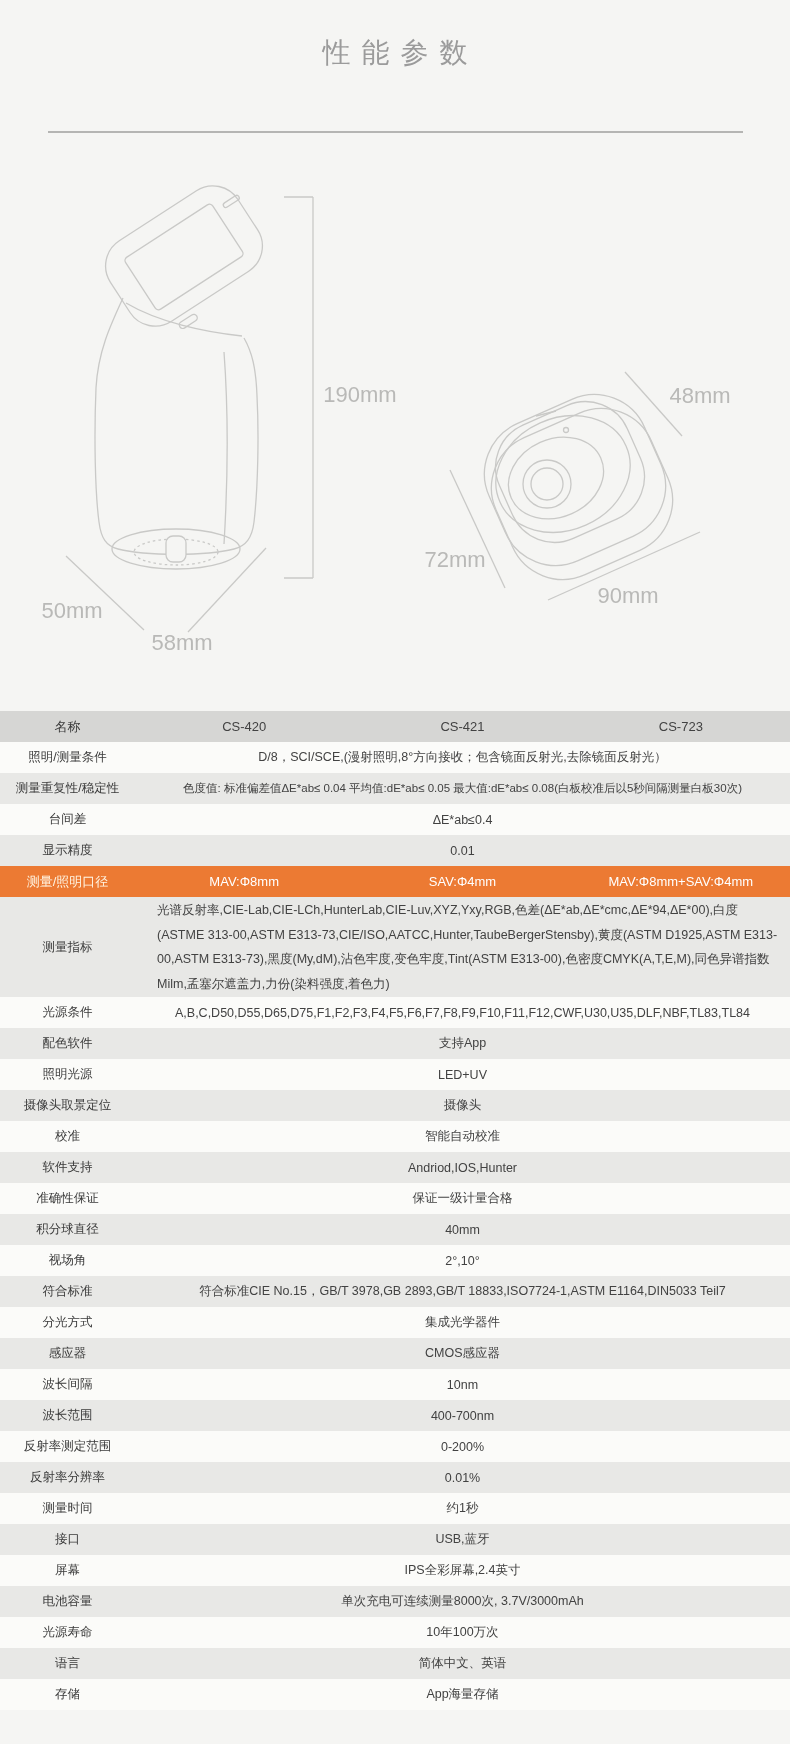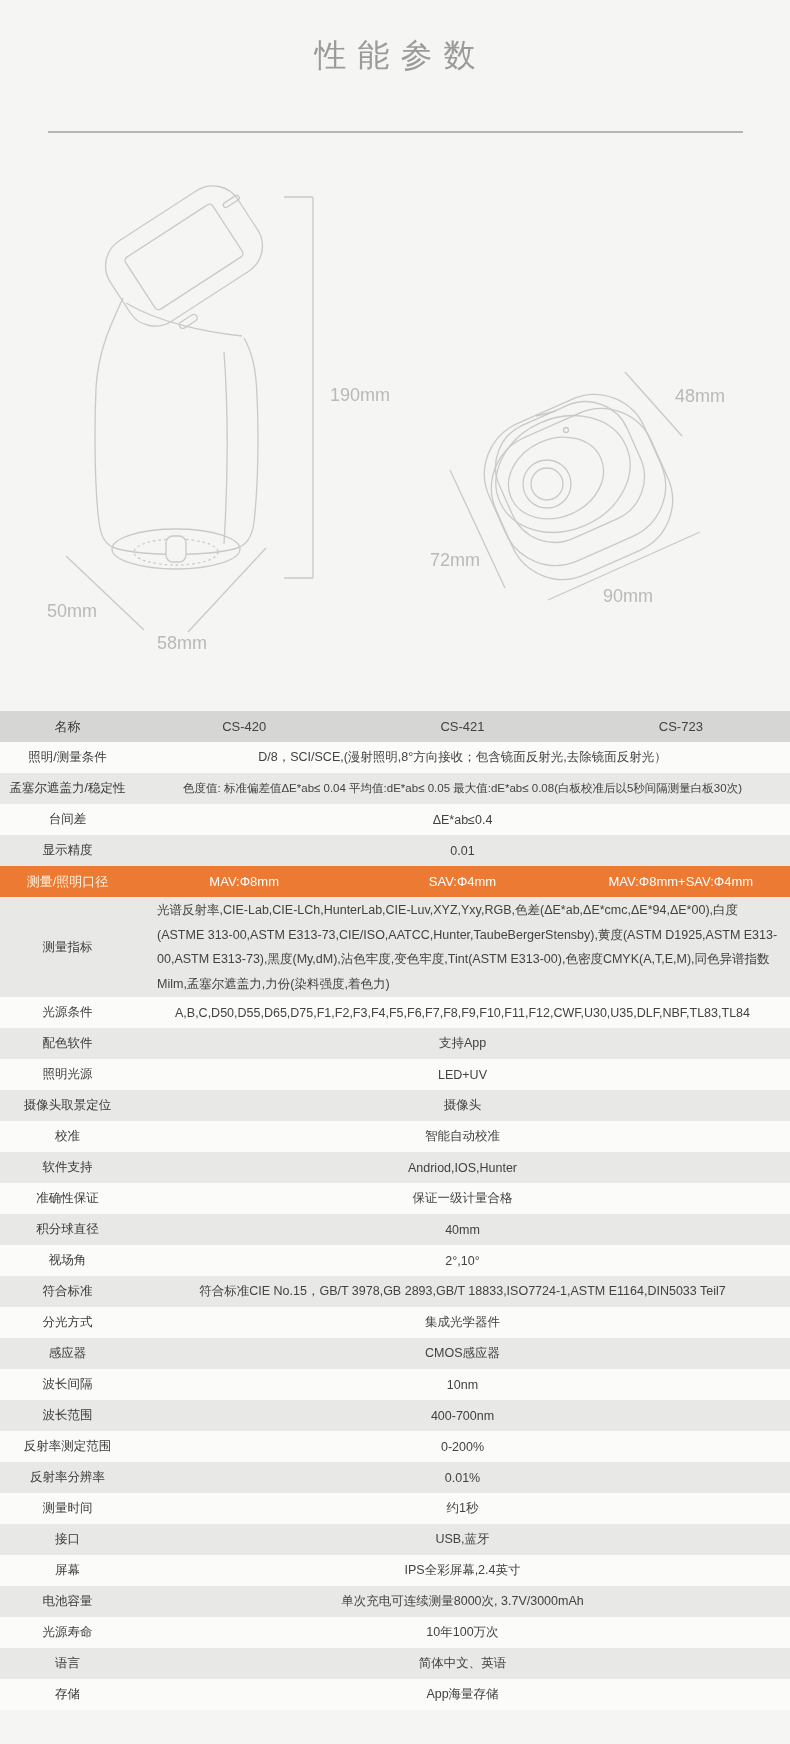--- a/index.html
+++ b/index.html
@@ -8,27 +8,27 @@
     --line-gray:#c9c9c7; --dim-text:#b9b9b7; --text-dark:#3c3c3c; --divider:#b5b5b3;
   }
   html,body{margin:0;padding:0;}
   body{
     width:790px;height:1744px;position:relative;background:var(--page-bg);
     font-family:"Liberation Sans","DejaVu Sans",sans-serif;color:var(--text-dark);
     overflow:hidden;
   }
   .page-title{
     position:absolute;top:34px;left:0;width:790px;text-align:center;
-    font-size:32px;font-weight:400;color:var(--title-gray);letter-spacing:11px;text-indent:11px;
+    font-size:28px;font-weight:400;color:var(--title-gray);letter-spacing:11px;text-indent:11px;
   }
   .divider{position:absolute;top:131px;left:48px;width:695px;height:2px;background:var(--divider);}
   .diagram{position:absolute;top:140px;left:0;width:790px;height:505px;}
   .diagram svg{position:absolute;top:0;left:0;}
   .dim-label{
-    position:absolute;transform:translate(-50%,-50%);font-size:18px;color:var(--dim-text);
+    position:absolute;transform:translate(-50%,-50%);font-size:22px;color:var(--dim-text);
     white-space:nowrap;font-weight:400;
   }
   .spec-table{position:absolute;top:711px;left:0;width:790px;}
   .row{display:grid;grid-template-columns:135px 1fr;height:31px;align-items:center;font-size:12.5px;}
   .row.cols{grid-template-columns:135px 1fr 1fr 1fr;font-size:13px;}
   .row.tall{height:100px;}
   .row.small .row-value{font-size:11.5px;}
   .row.bg-header{background:var(--header-row-bg);}
   .row.bg-gray{background:var(--alt-row-bg);}
   .row.bg-white{background:var(--white-row-bg);}
@@ -102,21 +102,21 @@
       <div class="row-label">名称</div>
       <div class="row-value">CS-420</div>
       <div class="row-value">CS-421</div>
       <div class="row-value">CS-723</div>
     </div>
     <div class="row bg-white">
       <div class="row-label">照明/测量条件</div>
       <div class="row-value">D/8，SCI/SCE,(漫射照明,8°方向接收；包含镜面反射光,去除镜面反射光）</div>
     </div>
     <div class="row bg-gray small">
-      <div class="row-label">孟塞尔遮盖力/稳定性</div>
+      <div class="row-label">测量重复性/稳定性</div>
       <div class="row-value">色度值: 标准偏差值ΔE*ab≤ 0.04 平均值:dE*ab≤ 0.05 最大值:dE*ab≤ 0.08(白板校准后以5秒间隔测量白板30次)</div>
     </div>
     <div class="row bg-white">
       <div class="row-label">台间差</div>
       <div class="row-value">ΔE*ab≤0.4</div>
     </div>
     <div class="row bg-gray">
       <div class="row-label">显示精度</div>
       <div class="row-value">0.01</div>
     </div>

